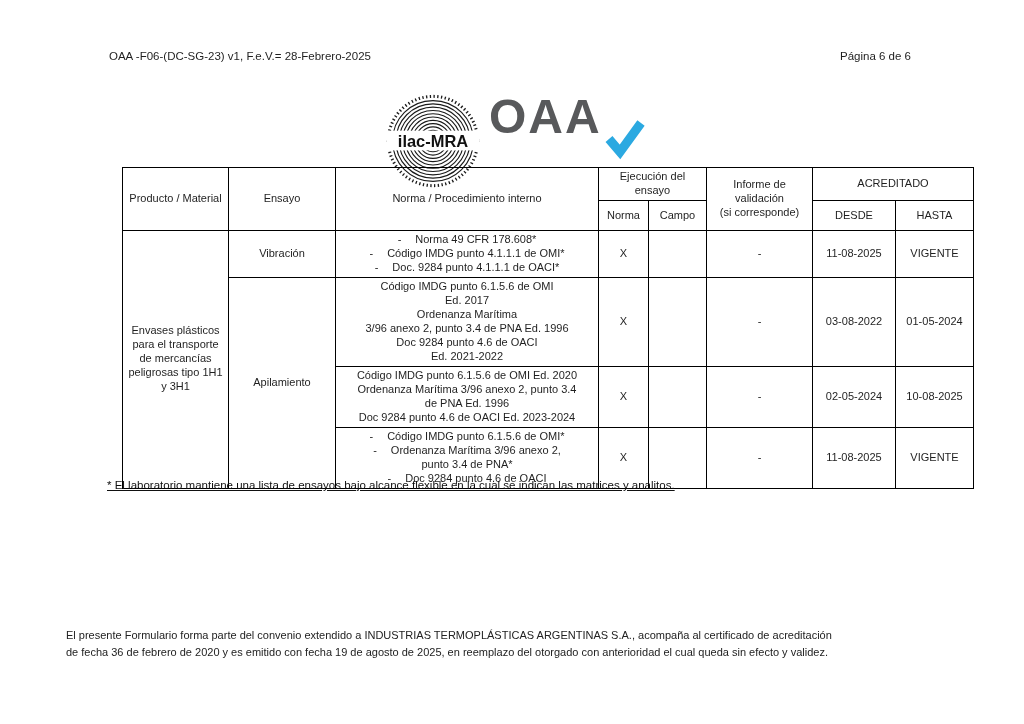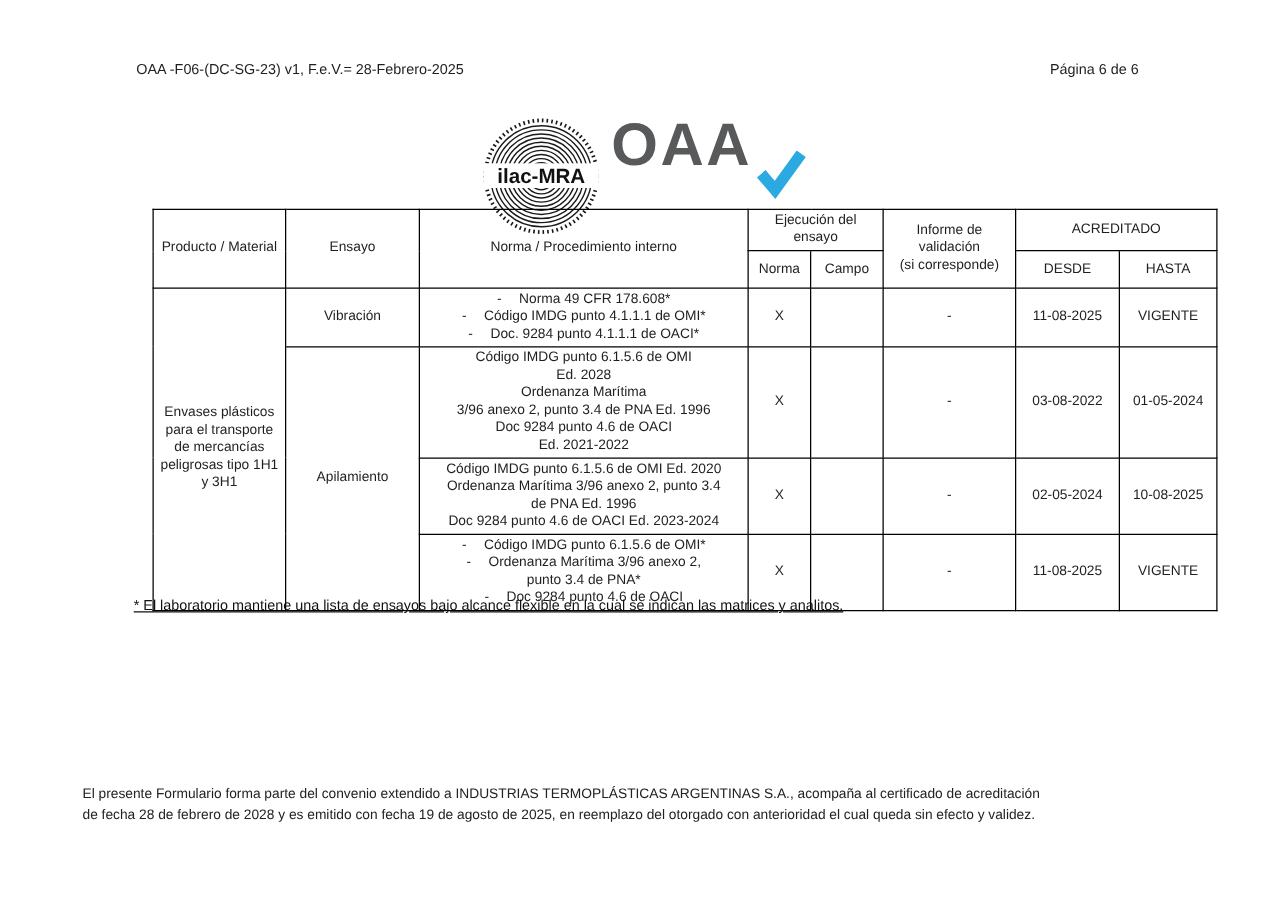--- a/index.html
+++ b/index.html
@@ -127,21 +127,21 @@
       <td></td>
       <td>-</td>
       <td>11-08-2025</td>
       <td>VIGENTE</td>
     </tr>
 
     <tr class="r2">
       <td rowspan="3">Apilamiento</td>
       <td>
         <div class="nl">Código IMDG punto 6.1.5.6 de  OMI</div>
-        <div class="nl">Ed. 2028</div>
+        <div class="nl">Ed. 2017</div>
         <div class="nl">Ordenanza Marítima</div>
         <div class="nl">3/96 anexo 2, punto 3.4 de PNA Ed. 1996</div>
         <div class="nl">Doc 9284 punto 4.6 de OACI</div>
         <div class="nl">Ed. 2021-2022</div>
       </td>
       <td>X</td>
       <td></td>
       <td>-</td>
       <td>03-08-2022</td>
       <td>01-05-2024</td>
@@ -174,14 +174,14 @@
       <td>11-08-2025</td>
       <td>VIGENTE</td>
     </tr>
   </tbody>
 </table>
 
 <div class="footnote">* El laboratorio mantiene una lista de ensayos bajo alcance flexible en la cual se indican las matrices y analitos.</div>
 
 <div class="footer">
   <div>El presente Formulario forma parte del convenio extendido a INDUSTRIAS TERMOPLÁSTICAS ARGENTINAS S.A., acompaña al certificado de acreditación</div>
-  <div>de fecha 28 de febrero de 2028 y es emitido con fecha 19 de agosto de 2025, en reemplazo del otorgado con anterioridad el cual queda sin efecto y validez.</div>
+  <div>de fecha 36 de febrero de 2020 y es emitido con fecha 19 de agosto de 2025, en reemplazo del otorgado con anterioridad el cual queda sin efecto y validez.</div>
 </div>
 
 </body></html>

